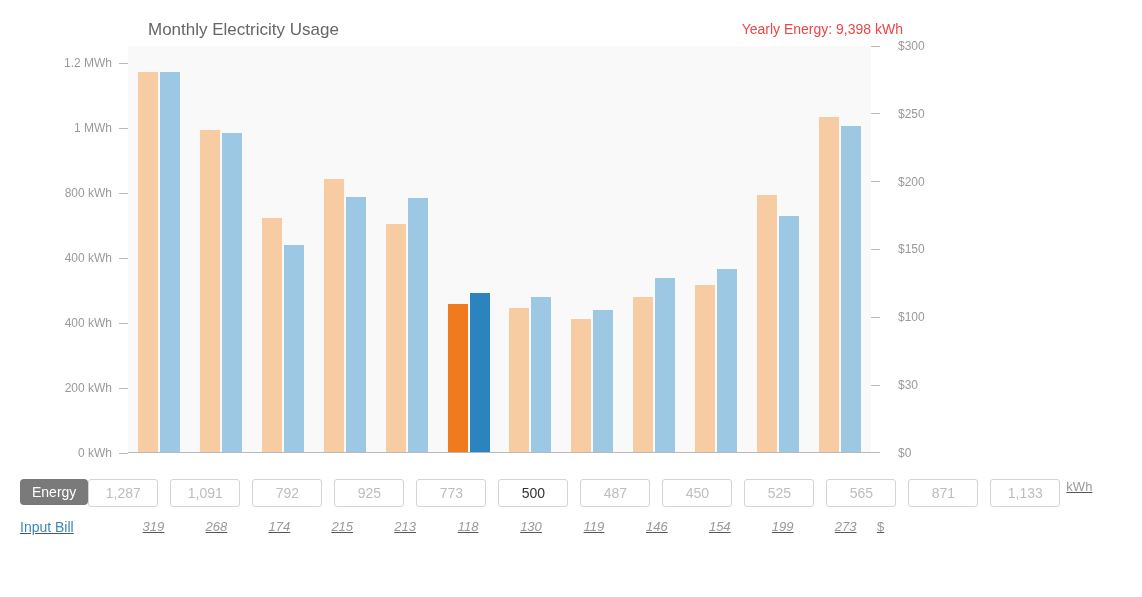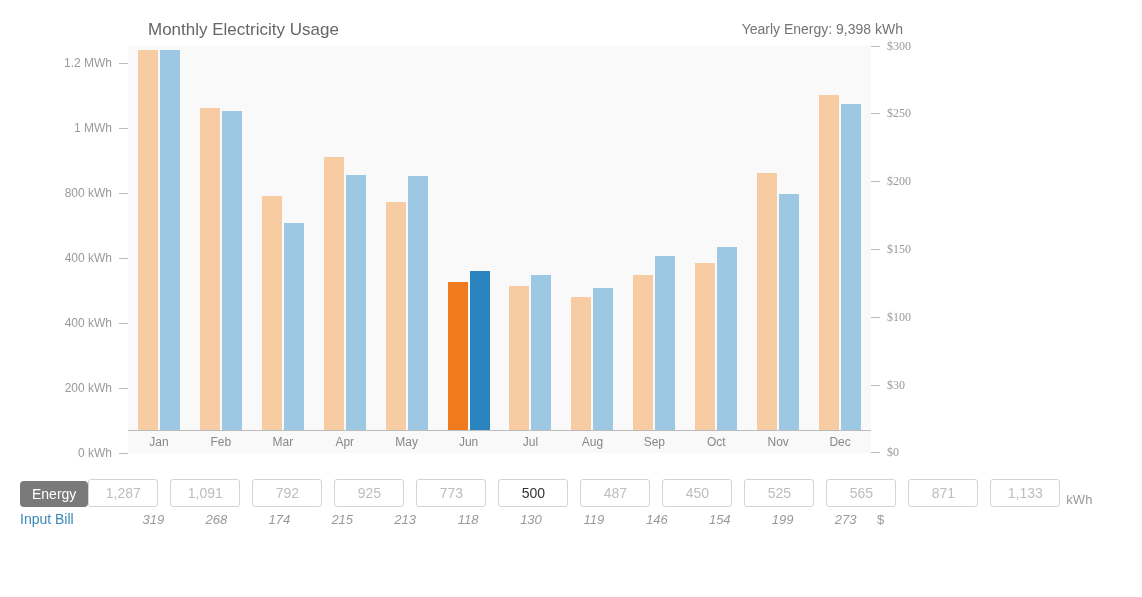--- a/index.html
+++ b/index.html
@@ -23,21 +23,21 @@
     align-items: flex-start;
     margin-bottom: 6px;
   }
   .title {
     font-size: 17px;
     color: #666;
     margin-left: 130px;
   }
   .summary {
     text-align: right;
-    color: #737373;
+    color: #ef4444;
     font-size: 14px;
     line-height: 1.35;
     margin-right: 30px;
   }
   .chart-outer {
     display: flex;
     height: 407px;
     margin-bottom: 26px;
   }
   .axis {
@@ -60,21 +60,21 @@
     display: flex;
     align-items: center;
     height: 0;
   }
   .tick-line {
     width: 9px;
     height: 1px;
     background: #bbb;
   }
   .tick-label-left { margin-right: 7px; }
-  .tick-label-right { margin-left: 7px; font-family: Liberation Serif, serif; }
+  .tick-label-right { margin-left: 18px; }
   .plot {
     flex: 1;
     background: #F9F9F9;
     position: relative;
     display: flex;
     flex-direction: column;
   }
   .bars-row {
     flex: 1;
     display: flex;
@@ -101,23 +101,24 @@
   .x-label {
     flex: 1;
     text-align: center;
     color: #888;
     font-size: 12px;
     padding-top: 4px;
   }
   
   .row {
     display: flex;
-    align-items: flex-end;
-    margin-bottom: 4px;
+    align-items: flex-start;
+    margin-bottom: 12px;
     margin-left: 0px;
+    text-decoration: underline;
   }
   .row-label {
     width: 110px;
     box-sizing: border-box;
     padding-left: 2px;
   }
   .energy-pill {
     background: #7A7A7A;
     color: #fff;
     border-radius: 4px;
@@ -251,34 +252,20 @@
             <div class="bar b" style="height: 183.138px;"></div>
           </div>
           <div class="month-col">
             <div class="bar a" style="height: 257.28px;"></div>
             <div class="bar b" style="height: 236.308px;"></div>
           </div>
           <div class="month-col">
             <div class="bar a" style="height: 334.671px;"></div>
             <div class="bar b" style="height: 326.4px;"></div>
           </div>
-        </div>
-      <div class="x-labels" id="x-labels">
-          <div class="x-label">Jan</div>
-          <div class="x-label">Feb</div>
-          <div class="x-label">Mar</div>
-          <div class="x-label">Apr</div>
-          <div class="x-label">May</div>
-          <div class="x-label">Jun</div>
-          <div class="x-label">Jul</div>
-          <div class="x-label">Aug</div>
-          <div class="x-label">Sep</div>
-          <div class="x-label">Oct</div>
-          <div class="x-label">Nov</div>
-          <div class="x-label">Dec</div>
         </div>
     </div>
     <div class="axis right" id="axis-right">
         <div class="axis-tick">
           <span class="tick-line"></span>
           <span class="tick-label-right">$300</span>
         </div>
         <div class="axis-tick">
           <span class="tick-line"></span>
           <span class="tick-label-right">$250</span>

